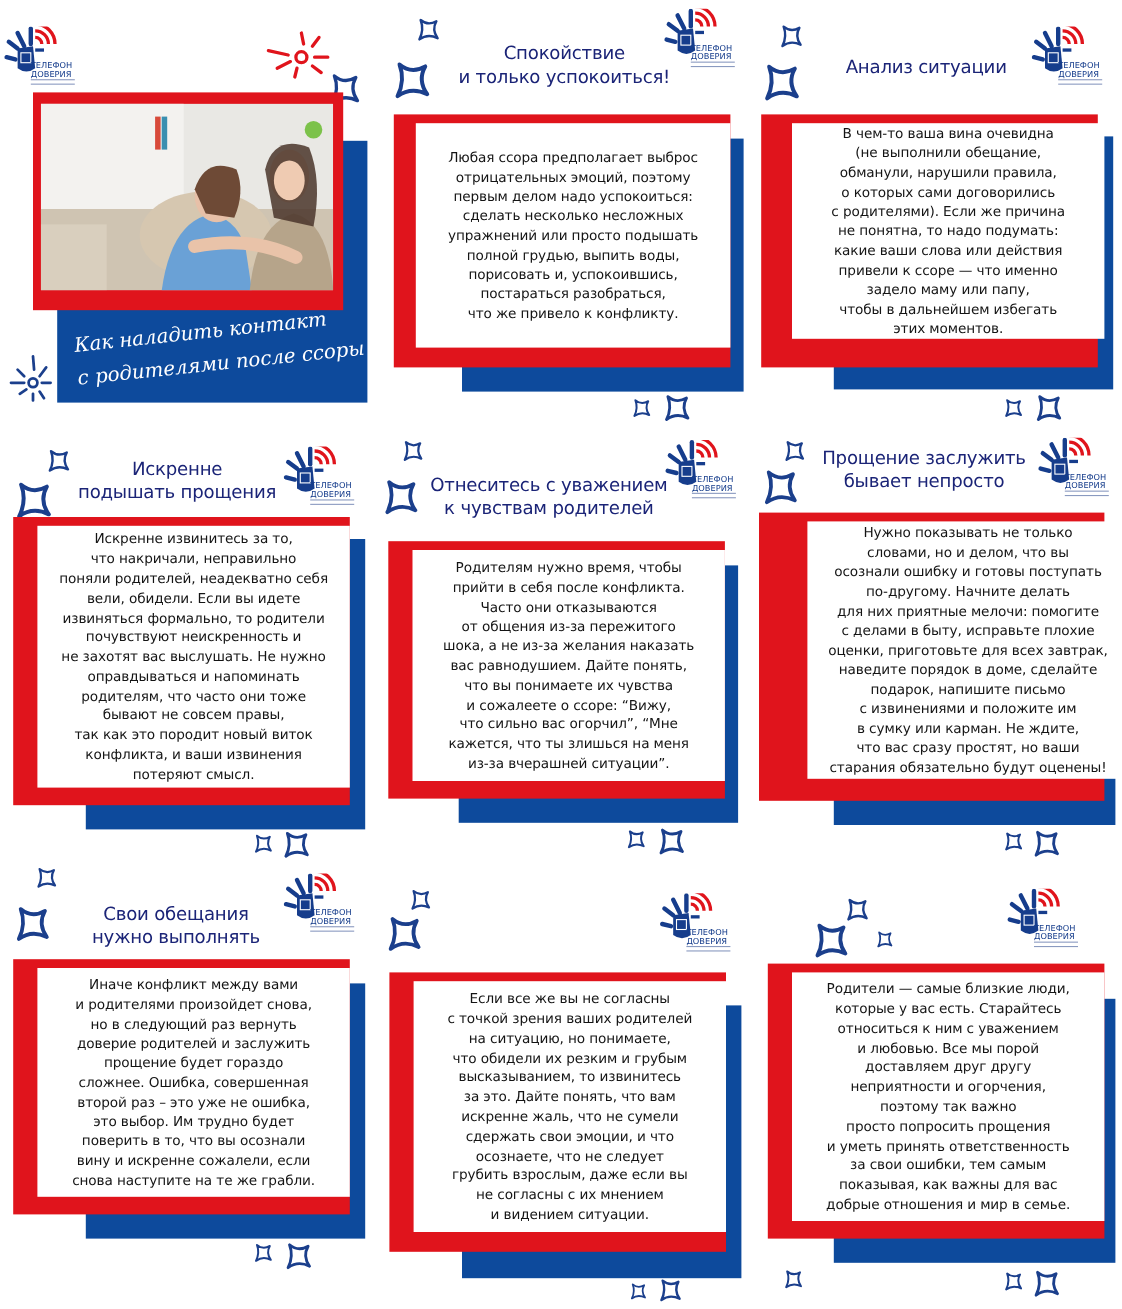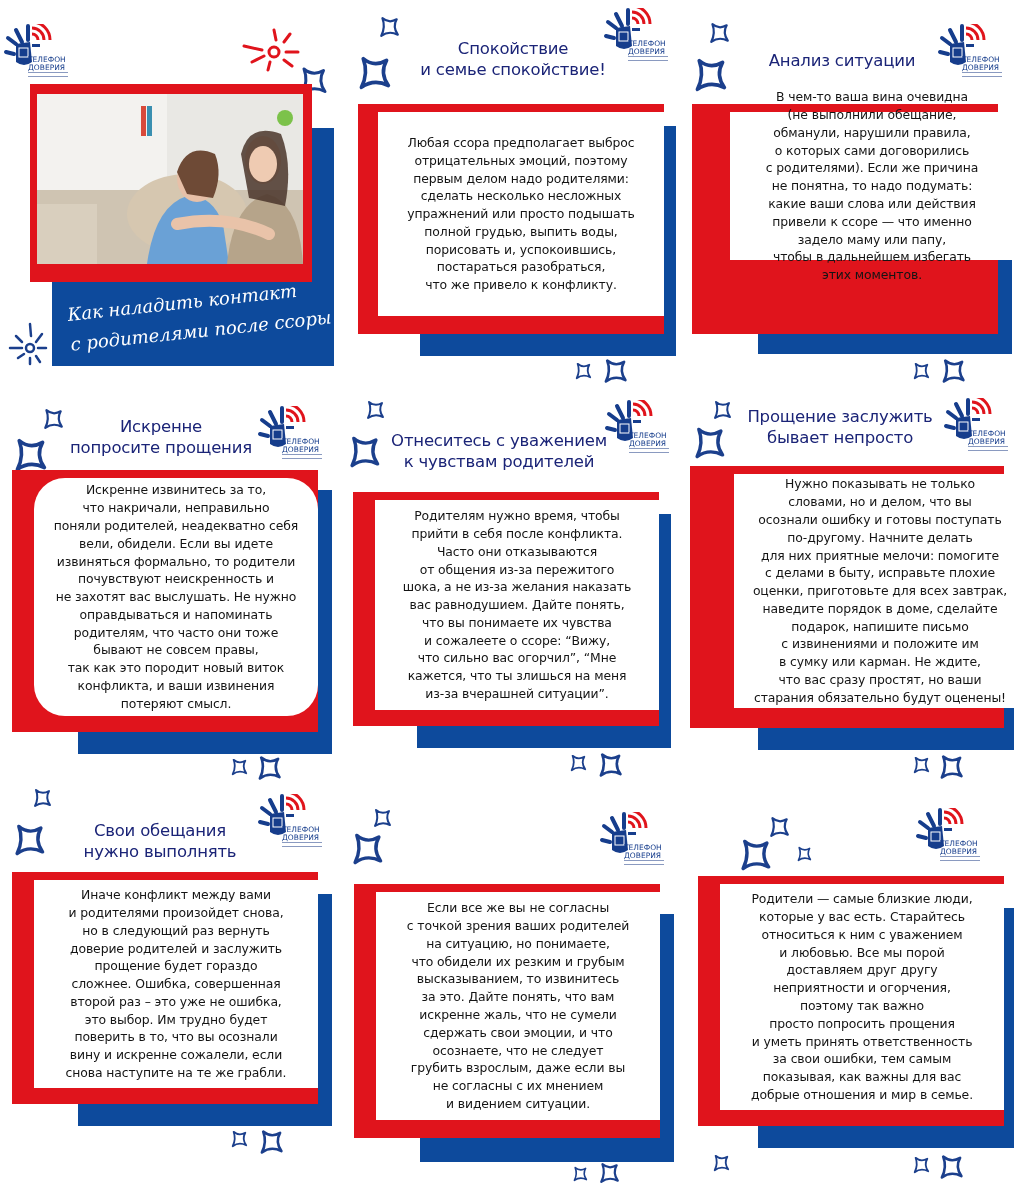--- a/index.html
+++ b/index.html
@@ -99,35 +99,35 @@
 </div>
 
 <div class="panel" style="left:340px;top:0;">
   <svg class="star" style="left:38px;top:16px;" width="22" height="22">
       <use href="#sparkle"></use>
     </svg>
   <svg class="star" style="left:16px;top:54px;" width="36" height="38">
       <use href="#sparkle"></use>
     </svg>
   <div class="title" style="left:60px;top:38px;width:226px;">Спокойствие
-и семье спокойствие!</div>
+и только успокоиться!</div>
   <div class="logo" style="left:262px;top:8px;">
     <svg width="70" height="62">
         <use href="#hand"></use>
       </svg>
     <div class="txt" style="top:32px;">ТЕЛЕФОН</div>
     <div class="txt" style="top:40px;">ДОВЕРИЯ</div>
     <div class="sub"></div>
   </div>
   <div class="blue-back" style="left:80px;top:126px;width:256px;height:230px;"></div>
   <div class="red-frame" style="left:18px;top:104px;width:306px;height:230px;"></div>
   <div class="white-box" style="left:38px;top:112px;width:286px;height:204px;">
     <div class="body-text">Любая ссора предполагает выброс
 отрицательных эмоций, поэтому
-первым делом надо родителями:
+первым делом надо успокоиться:
 сделать несколько несложных
 упражнений или просто подышать
 полной грудью, выпить воды,
 порисовать и, успокоившись,
 постараться разобраться,
 что же привело к конфликту.</div>
   </div>
   <svg class="star" style="left:234px;top:362px;" width="18" height="18">
       <use href="#sparkle"></use>
     </svg>
@@ -147,21 +147,21 @@
   <div class="logo" style="left:256px;top:24px;">
     <svg width="70" height="62">
         <use href="#hand"></use>
       </svg>
     <div class="txt" style="top:32px;">ТЕЛЕФОН</div>
     <div class="txt" style="top:40px;">ДОВЕРИЯ</div>
     <div class="sub"></div>
   </div>
   <div class="blue-back" style="left:78px;top:124px;width:254px;height:230px;"></div>
   <div class="red-frame" style="left:12px;top:104px;width:306px;height:230px;"></div>
-  <div class="white-box" style="left:50px;top:112px;width:284px;height:148px;">
+  <div class="white-box" style="left:40px;top:112px;width:284px;height:196px;">
     <div class="body-text">В чем-то ваша вина очевидна
 (не выполнили обещание,
 обманули, нарушили правила,
 о которых сами договорились
 с родителями). Если же причина
 не понятна, то надо подумать:
 какие ваши слова или действия
 привели к ссоре — что именно
 задело маму или папу,
 чтобы в дальнейшем избегать
@@ -176,32 +176,32 @@
 </div>
 
 <div class="panel" style="left:0;top:396px;">
   <svg class="star" style="left:42px;top:12px;" width="22" height="22">
       <use href="#sparkle"></use>
     </svg>
   <svg class="star" style="left:12px;top:40px;" width="36" height="38">
       <use href="#sparkle"></use>
     </svg>
   <div class="title" style="left:56px;top:20px;width:210px;">Искренне
-попросите прощения</div>
+подышать прощения</div>
   <div class="logo" style="left:256px;top:10px;">
     <svg width="70" height="62">
         <use href="#hand"></use>
       </svg>
     <div class="txt" style="top:32px;">ТЕЛЕФОН</div>
     <div class="txt" style="top:40px;">ДОВЕРИЯ</div>
     <div class="sub"></div>
   </div>
   <div class="blue-back" style="left:78px;top:94px;width:254px;height:264px;"></div>
   <div class="red-frame" style="left:12px;top:74px;width:306px;height:262px;"></div>
-  <div class="white-box" style="left:34px;top:82px;width:284px;height:238px;border-radius:31px;">
+  <div class="white-box" style="left:34px;top:82px;width:284px;height:238px;">
     <div class="body-text">Искренне извинитесь за то,
 что накричали, неправильно
 поняли родителей, неадекватно себя
 вели, обидели. Если вы идете
 извиняться формально, то родители
 почувствуют неискренность и
 не захотят вас выслушать. Не нужно
 оправдываться и напоминать
 родителям, что часто они тоже
 бывают не совсем правы,

